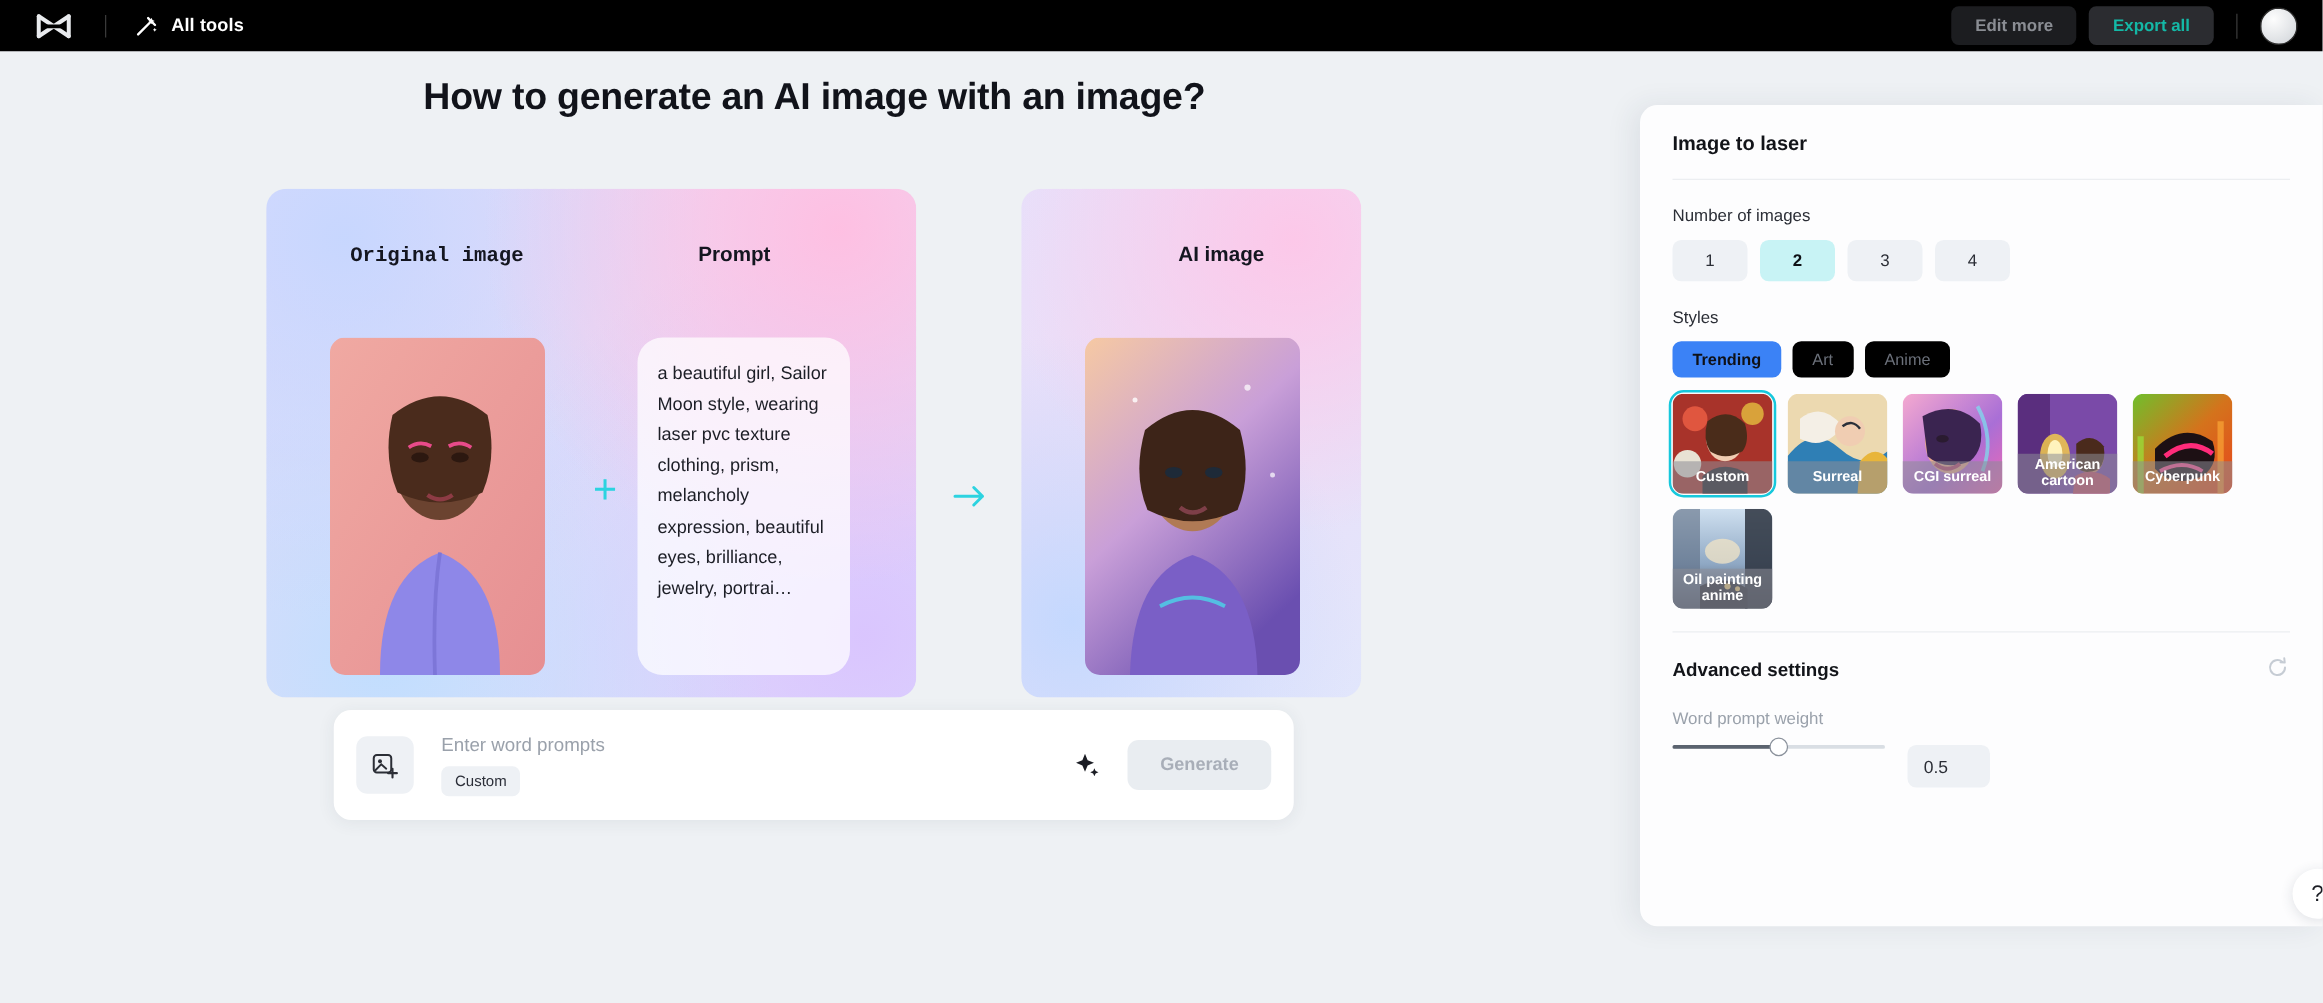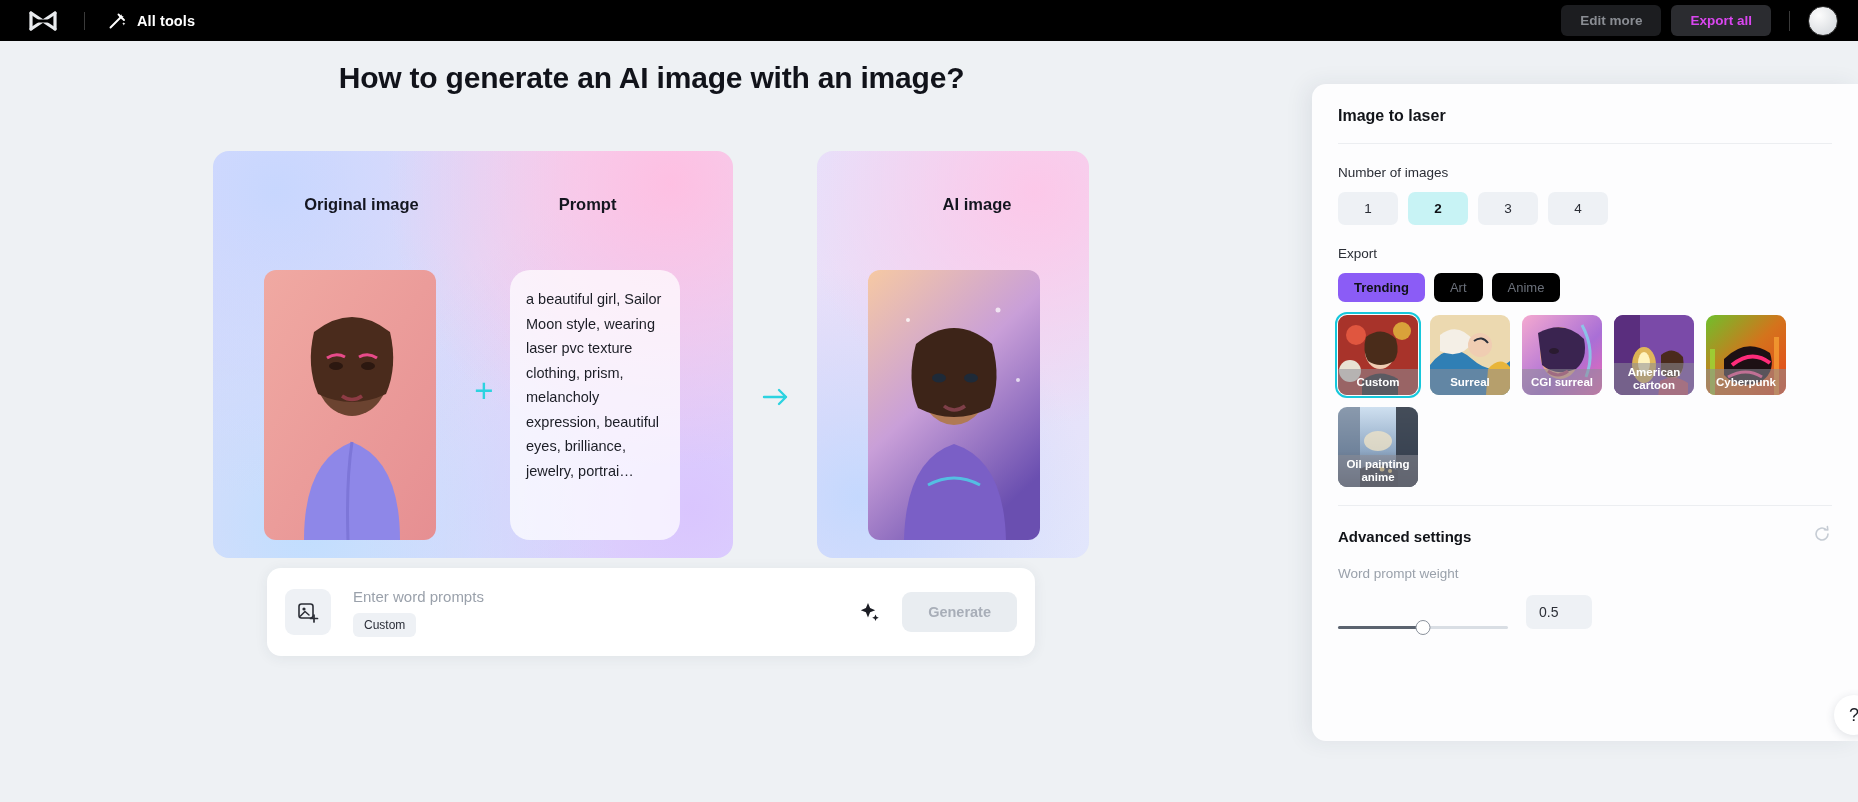--- a/index.html
+++ b/index.html
@@ -23,21 +23,21 @@
   .topdiv { width: 1px; height: 18px; background: #3a3a3a; margin: 0 22px 0 24px; }
   .alltools { display: flex; align-items: center; gap: 10px; }
   .alltools .wand { width: 20px; height: 20px; display: block; }
   .alltools-label { color: #ffffff; font-size: 14.5px; font-weight: bold; letter-spacing: .1px; }
   .top-right { margin-left: auto; display: flex; align-items: center; gap: 10px; padding-right: 6px; }
   .btn-edit-more {
     background: #1c1d20; color: #8a8d93; font-size: 13.5px; font-weight: bold;
     border-radius: 6px; padding: 8px 19px; border: none; cursor: pointer;
   }
   .btn-export-all {
-    background: #2b2c30; color: #d946ef; font-size: 13.5px; font-weight: bold;
+    background: #2b2c30; color: #14b8a6; font-size: 13.5px; font-weight: bold;
     border-radius: 6px; padding: 8px 19px; border: none; cursor: pointer;
   }
   .top-sep { width: 1px; height: 20px; background: #3a3a3a; margin: 0 8px; }
   .avatar {
     width: 30px; height: 30px; border-radius: 50%;
     background: radial-gradient(circle at 35% 30%, #fdfdfd, #cfd3d8);
     border: 1px solid #2d2d2d; flex: 0 0 auto;
   }
 
   
@@ -75,21 +75,21 @@
       radial-gradient(circle at 80% 10%, rgba(255,196,230,.85) 0%, rgba(255,196,230,0) 55%),
       radial-gradient(circle at 15% 85%, rgba(190,215,255,.85) 0%, rgba(190,215,255,0) 55%),
       linear-gradient(140deg,#e7e1fb 0%,#eddef7 45%,#e1e6fc 100%);
     overflow: hidden;
   }
 
   .col-title {
     position: absolute; font-size: 16.5px; font-weight: bold; color: #141620;
     text-align: center;
   }
-  .t-original { left: 36px; top: 44px; width: 225px; }
+  .t-original { left: 24px; top: 44px; width: 225px; font-family: Liberation Mono, monospace; }
   .t-prompt   { left: 262px; top: 44px; width: 225px; }
   .t-ai       { left: 0px;   top: 44px; width: 320px; }
 
   .photo {
     position: absolute; border-radius: 12px; overflow: hidden;
   }
   .photo-original { left: 51px; top: 119px; width: 172px; height: 270px; }
   .photo-ai       { left: 51px; top: 119px; width: 172px; height: 270px; }
 
   .prompt-box {
@@ -171,21 +171,21 @@
     display: flex; align-items: center; justify-content: center;
     font-size: 13.5px; cursor: pointer; border: none;
   }
   .num-btn.active { background: #c8f3f5; color: #0f1116; font-weight: bold; }
 
   .tabs-row { display: flex; gap: 9px; margin-bottom: 13px; }
   .tab-pill {
     padding: 7px 16px; border-radius: 7px; font-size: 13px;
     background: #000000; color: #6b707a; cursor: pointer; border: none;
   }
-  .tab-pill.active { background: #8b5cf6; color: #0f1116; font-weight: bold; }
+  .tab-pill.active { background: #3b82f6; color: #0f1116; font-weight: bold; }
 
   .style-grid { display: flex; flex-wrap: wrap; gap: 12px; }
   .style-cell {
     position: relative; width: 80px; height: 80px;
     border-radius: 9px; overflow: hidden; cursor: pointer;
     flex: 0 0 auto;
   }
   .style-cell.selected { outline: 2px solid #16c8dc; outline-offset: 1px; border-radius: 9px; }
   .style-thumb { position: absolute; inset: 0; }
   .style-name {
@@ -198,21 +198,21 @@
   }
 
   .panel-hr2 { height: 1px; background: #eceef1; margin: 18px 26px 0 26px; }
   .adv-head {
     display: flex; align-items: center; justify-content: space-between;
     padding: 18px 26px 0 26px;
     gap: 20px;
   }
   .adv-title { font-size: 15px; font-weight: bold; color: #121419; }
   .slider-label { font-size: 13.5px; color: #9aa1ab; padding: 0 26px; margin-top: 18px; }
-  .slider-row { display: flex; align-items: flex-end; gap: 18px; padding: 0 26px; margin-top: 14px; }
+  .slider-row { display: flex; align-items: flex-start; gap: 18px; padding: 0 26px; margin-top: 14px; }
   .slider-track {
     position: relative; width: 170px; height: 3px; background: #d9dee4; border-radius: 2px;
     cursor: pointer;
   }
   .slider-fill { position: absolute; left: 0; top: 0; height: 3px; background: #5b636f; border-radius: 2px; }
   .slider-knob {
     position: absolute; top: -6px; width: 15px; height: 15px; border-radius: 50%;
     background: #ffffff; border: 1.6px solid #8b929c; transform: translateX(-50%);
   }
   .slider-value {
@@ -353,21 +353,21 @@
 
     <div class="panel-body">
       <div class="section-label">Number of images</div>
       <div class="num-row">
         <button class="num-btn">1</button>
         <button class="num-btn active">2</button>
         <button class="num-btn">3</button>
         <button class="num-btn">4</button>
       </div>
 
-      <div class="section-label">Export</div>
+      <div class="section-label">Styles</div>
       <div class="tabs-row">
         <button class="tab-pill active">Trending</button>
         <button class="tab-pill">Art</button>
         <button class="tab-pill">Anime</button>
       </div>
 
       <div class="style-grid">
         <div class="style-cell selected">
           <div class="style-thumb">
             <svg width="80" height="80" viewBox="0 0 80 80" preserveAspectRatio="none">

